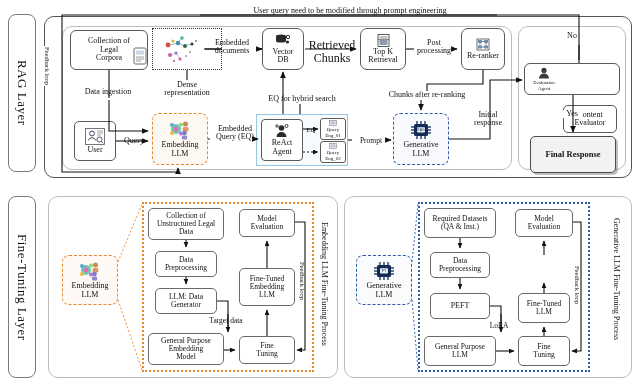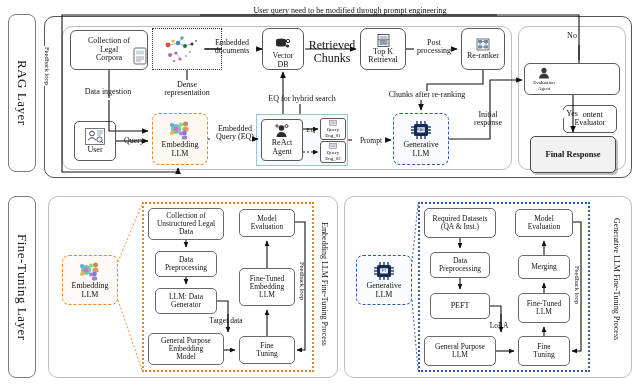--- a/index.html
+++ b/index.html
@@ -72,21 +72,21 @@
       <circle cx="38" cy="8" r="1.1" fill="#888"></circle>
       <circle cx="12" cy="22" r="2.0" fill="#c062b0"></circle>
       <circle cx="18" cy="20" r="1.5" fill="#8e6fc0"></circle>
       <circle cx="22" cy="26" r="1.6" fill="#d95f9a"></circle>
       <circle cx="28" cy="23" r="1.2" fill="#b0b0d8"></circle>
       <circle cx="32" cy="19" r="1.0" fill="#999"></circle>
       <circle cx="16" cy="28" r="1.1" fill="#c45a8a"></circle>
     </g>
   </svg>
 
-  <div class="box" style="left:262px;top:28px;width:42px;height:42px;border-radius:7px;align-items:flex-end;">
+  <div class="box" style="left:262px;top:28px;width:42px;height:42px;border-radius:7px;">
     <div class="nodewrap">
       <svg class="nodeicon" width="16" height="13" viewBox="0 0 16 13">
         <ellipse cx="6" cy="2" rx="5" ry="1.6" fill="#2a2a2a"></ellipse>
         <rect x="1" y="2" width="10" height="2.2" fill="#2a2a2a"></rect>
         <ellipse cx="6" cy="4.4" rx="5" ry="1.6" fill="#2a2a2a"></ellipse>
         <rect x="1" y="4.6" width="10" height="2.2" fill="#2a2a2a"></rect>
         <ellipse cx="6" cy="6.9" rx="5" ry="1.6" fill="#2a2a2a"></ellipse>
         <circle cx="13" cy="3" r="1.7" fill="none" stroke="#2a2a2a" stroke-width="1"></circle>
         <circle cx="12.5" cy="8" r="1.6" fill="#2a2a2a"></circle>
       </svg>
@@ -376,23 +376,20 @@
 LLM</span>
   </div>
   <div class="ftbox" style="left:518px;top:336px;width:52px;height:30px;">
     <span style="font-size:7.5px;white-space:pre-line;">Fine
 Tuning</span>
   </div>
   <div class="ftbox" style="left:518px;top:293px;width:52px;height:30px;">
     <span style="font-size:7.5px;white-space:pre-line;">Fine-Tuned
 LLM</span>
   </div>
-  <div class="ftbox" style="left:518px;top:255px;width:52px;height:24px;">
-    <span style="font-size:7.5px;">Merging</span>
-  </div>
   <div class="ftbox" style="left:515px;top:209px;width:58px;height:28px;">
     <span style="font-size:7.5px;white-space:pre-line;">Model
 Evaluation</span>
   </div>
   <div class="lbl" style="left:482px;top:322px;width:34px;font-size:7.5px;">LoRA</div>
   <div class="abs" style="left:574px;top:266px;">
     <span class="vtext" style="font-size:6.5px;">Feedback loop</span>
   </div>
   <div class="abs" style="left:612px;top:218px;">
     <span class="vtext" style="font-size:8px;">Generative LLM Fine-Tuning Process</span>

